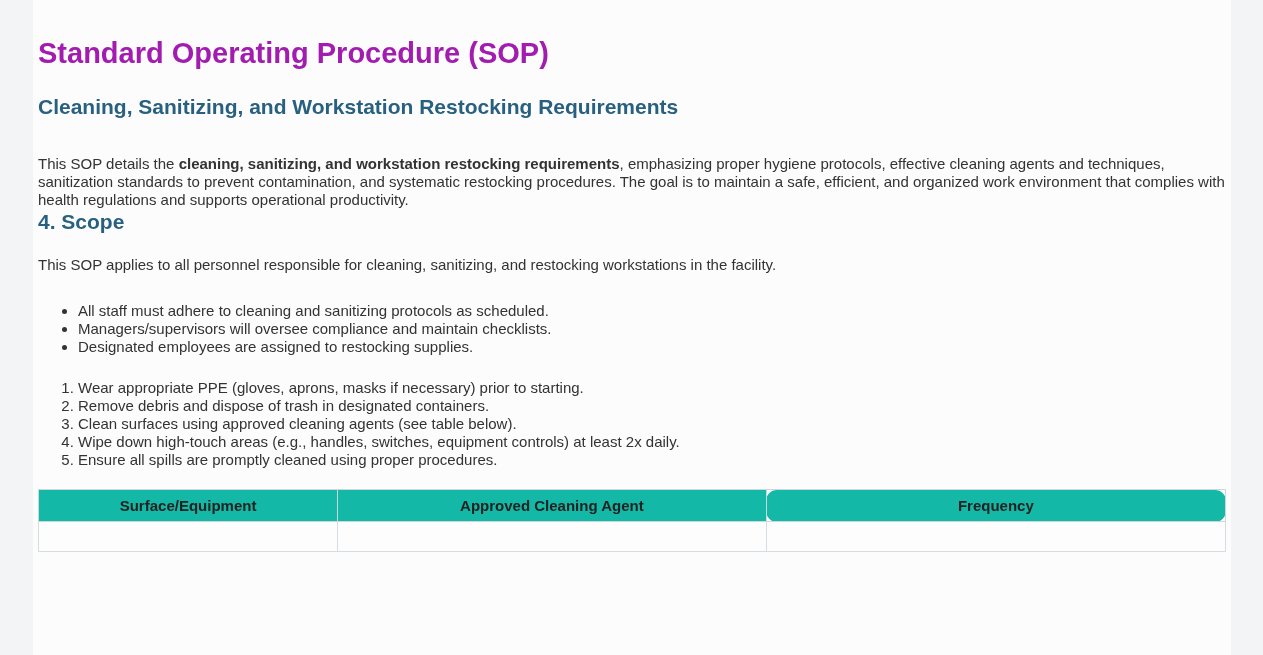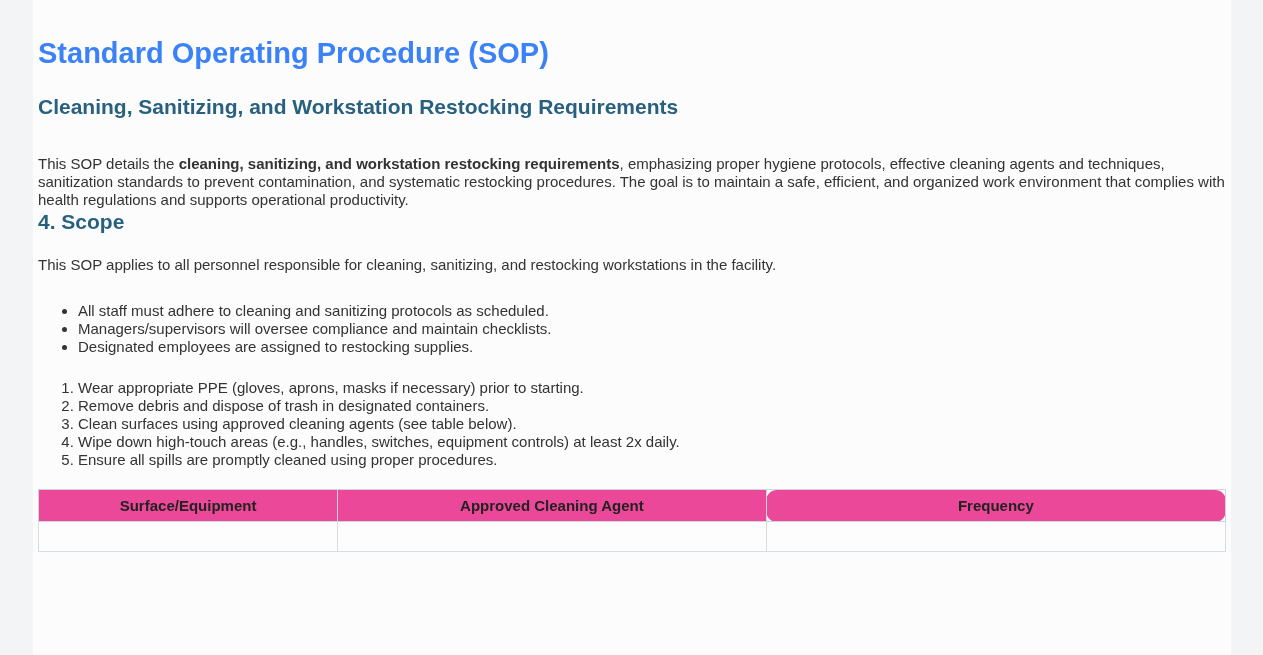--- a/index.html
+++ b/index.html
@@ -19,21 +19,21 @@
     margin: 0 32px 0 33px;
     min-height: 655px;
     background: #fcfcfd;
     padding-top: 36px;
   }
   h1.doc-title {
     margin: 0 5px;
     font-size: 29px;
     line-height: 34px;
     font-weight: bold;
-    color: #3b82f6;
+    color: #a21caf;
   }
   h2.doc-subtitle {
     margin: 24px 5px 0;
     font-size: 21px;
     line-height: 25px;
     font-weight: bold;
     color: #28607f;
   }
   p.intro {
     margin: 36px 5px 0;
@@ -69,21 +69,21 @@
   }
   ul.bullet-list li, ol.step-list li { margin: 0; }
   table.sop-table {
     margin: 20px 5px 0;
     width: calc(100% - 10px);
     border-collapse: collapse;
     table-layout: fixed;
     font-size: 15px;
   }
   table.sop-table th {
-    background: #ec4899;
+    background: #14b8a6;
     border: 1px solid #ccd6dd;
     font-weight: bold;
     color: #222222;
     padding: 7px 8px;
     height: 30px;
   }
   table.sop-table td {
     background: #fdfdfe;
     border: 1px solid #d6dde2;
     height: 30px;

